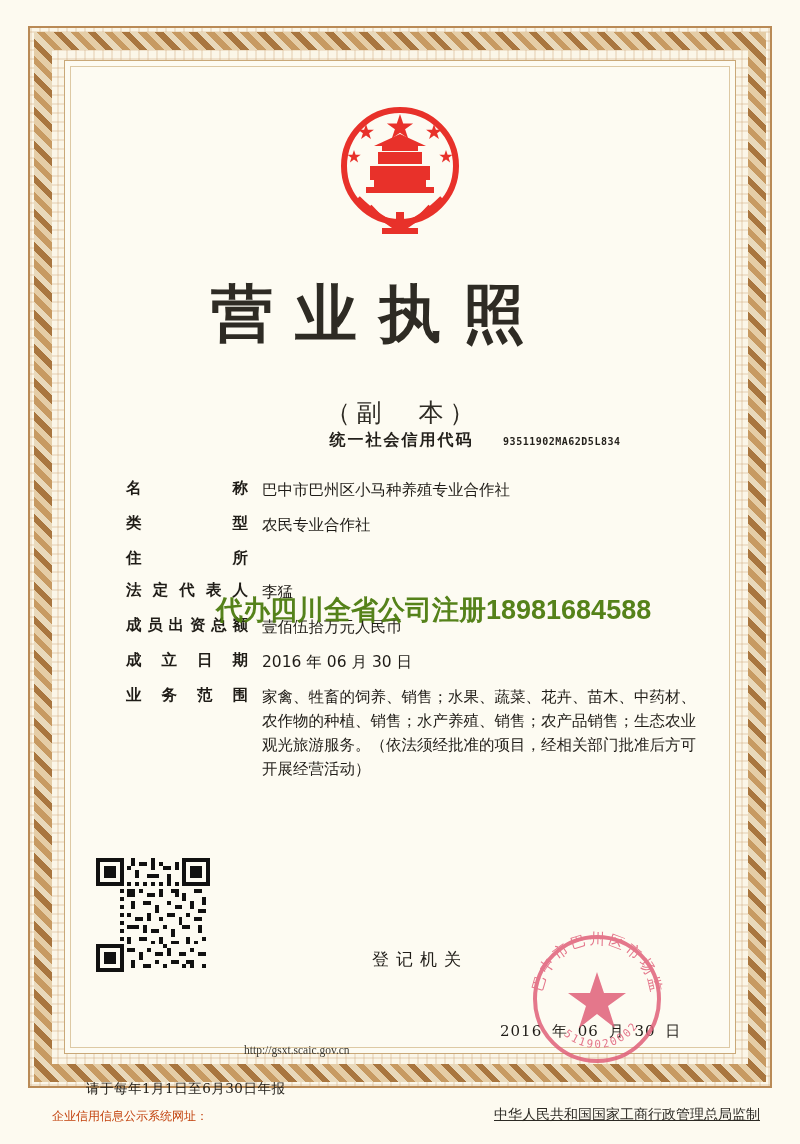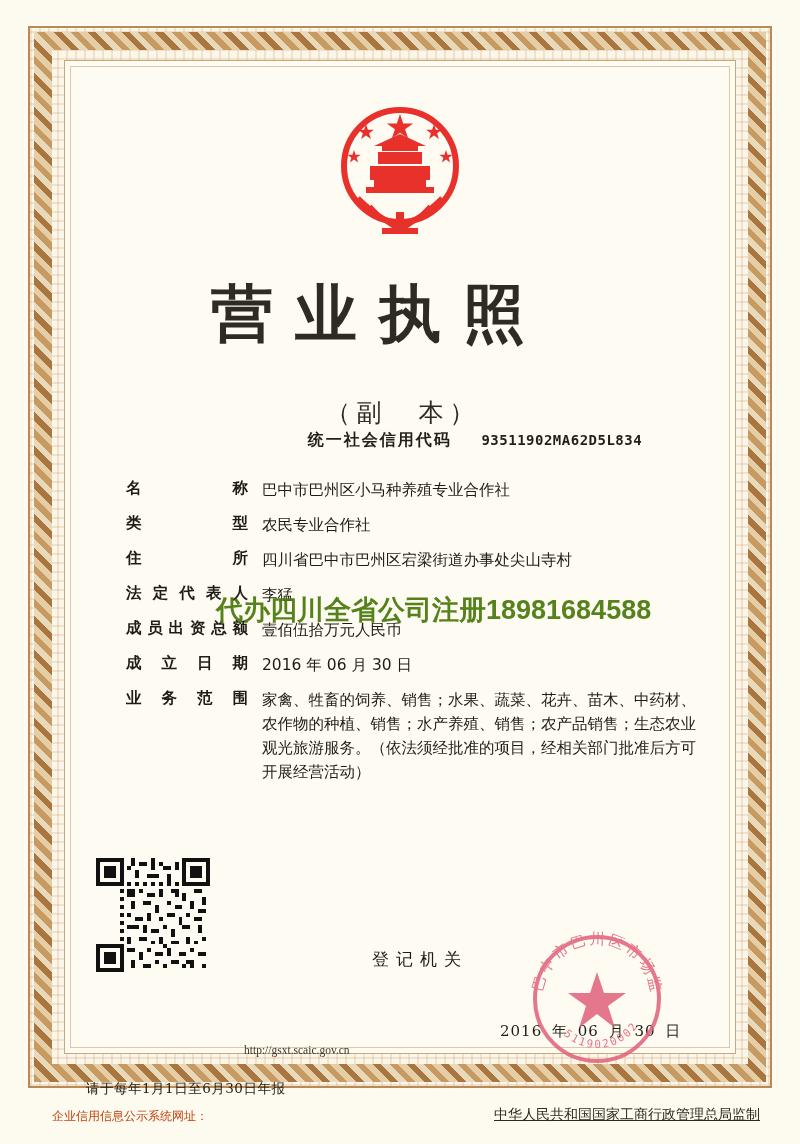--- a/index.html
+++ b/index.html
@@ -120,21 +120,21 @@
     font-size: 16px;
     font-weight: bold;
     color: #221f1a;
   }
   .credit-code .label { letter-spacing: 2px; }
   .credit-code .value {
     font-family: "DejaVu Sans Mono", monospace;
     font-weight: bold;
     letter-spacing: 0.5px;
     margin-left: 24px;
-    font-size: 14px;
+    font-size: 10px;
   }
 
   
   .fields {
     position: absolute;
     left: 126px;
     top: 478px;
     width: 580px;
   }
   .row {
@@ -325,21 +325,20 @@
         <span>型</span>
       </div>
       <div class="v">农民专业合作社</div>
     </div>
 
     <div class="row">
       <div class="k">
         <span>住</span>
         <span>所</span>
       </div>
-      <div class="v">四川省巴中市巴州区宕梁街道办事处尖山寺村</div>
     </div>
 
     <div class="row">
       <div class="k wide">
         <span>法</span>
         <span>定</span>
         <span>代</span>
         <span>表</span>
         <span>人</span>
       </div>

